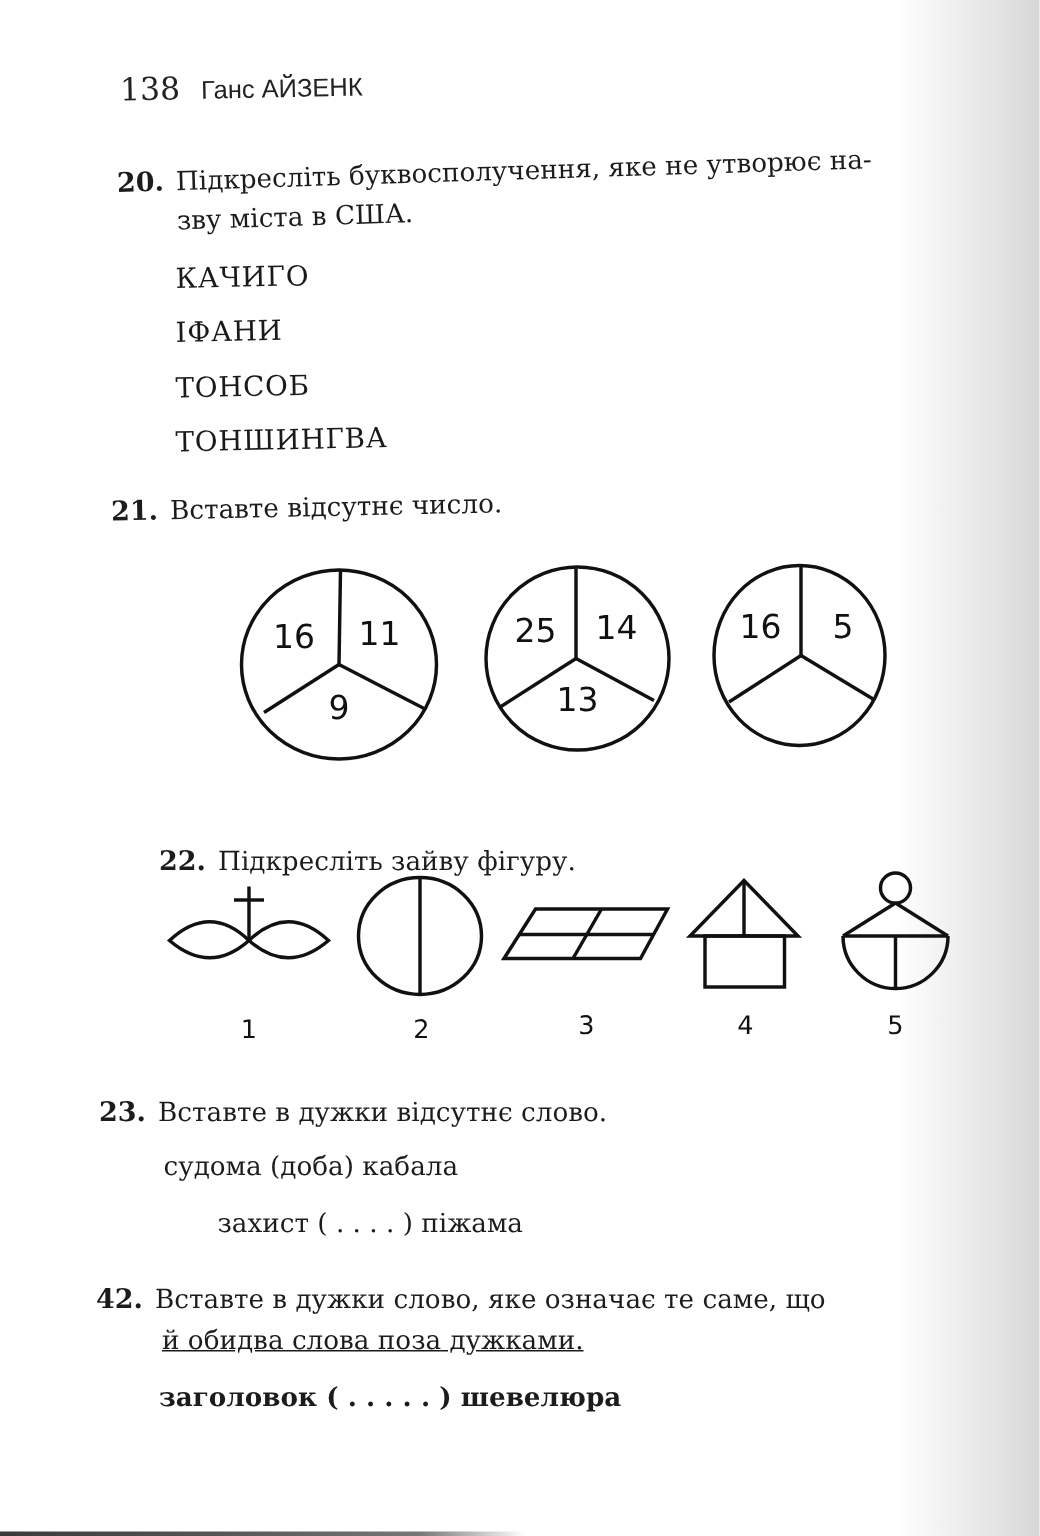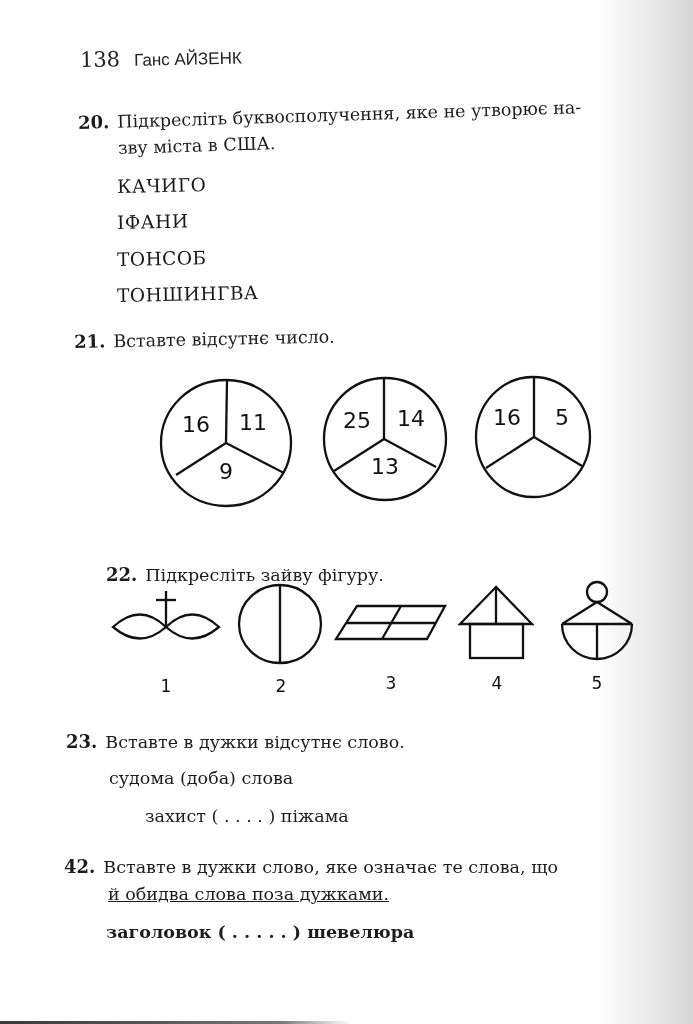--- a/index.html
+++ b/index.html
@@ -183,20 +183,20 @@
   <text x="597" y="689" font-size="17" text-anchor="middle">5</text>
 </svg>
 
 <div class="q" style="left:73px; top:564px;margin-left:33px;">
   <span class="q-num">22.</span><span>Підкресліть зайву фігуру.</span>
 </div>
 
 <div class="q" style="left:66px; top:731px;">
   <span class="q-num">23.</span><span>Вставте в дужки відсутнє слово.</span>
 </div>
-<div class="line" style="left:109px; top:768px;">судома (доба) слова</div>
+<div class="line" style="left:109px; top:768px;">судома (доба) кабала</div>
 <div class="line" style="left:109px; top:806px;margin-left:36px;">захист ( . . . . ) піжама</div>
 
 <div class="q" style="left:64px; top:856px;">
-  <span class="q-num">42.</span><span>Вставте в дужки слово, яке означає те слова, що</span>
+  <span class="q-num">42.</span><span>Вставте в дужки слово, яке означає те саме, що</span>
 </div>
 <div class="line" style="left:108px; top:884px;text-decoration:underline;">й обидва слова поза дужками.</div>
 <div class="line" style="left:106px; top:922px;font-weight:bold;">заголовок ( . . . . . ) шевелюра</div>
 
 </body></html>

